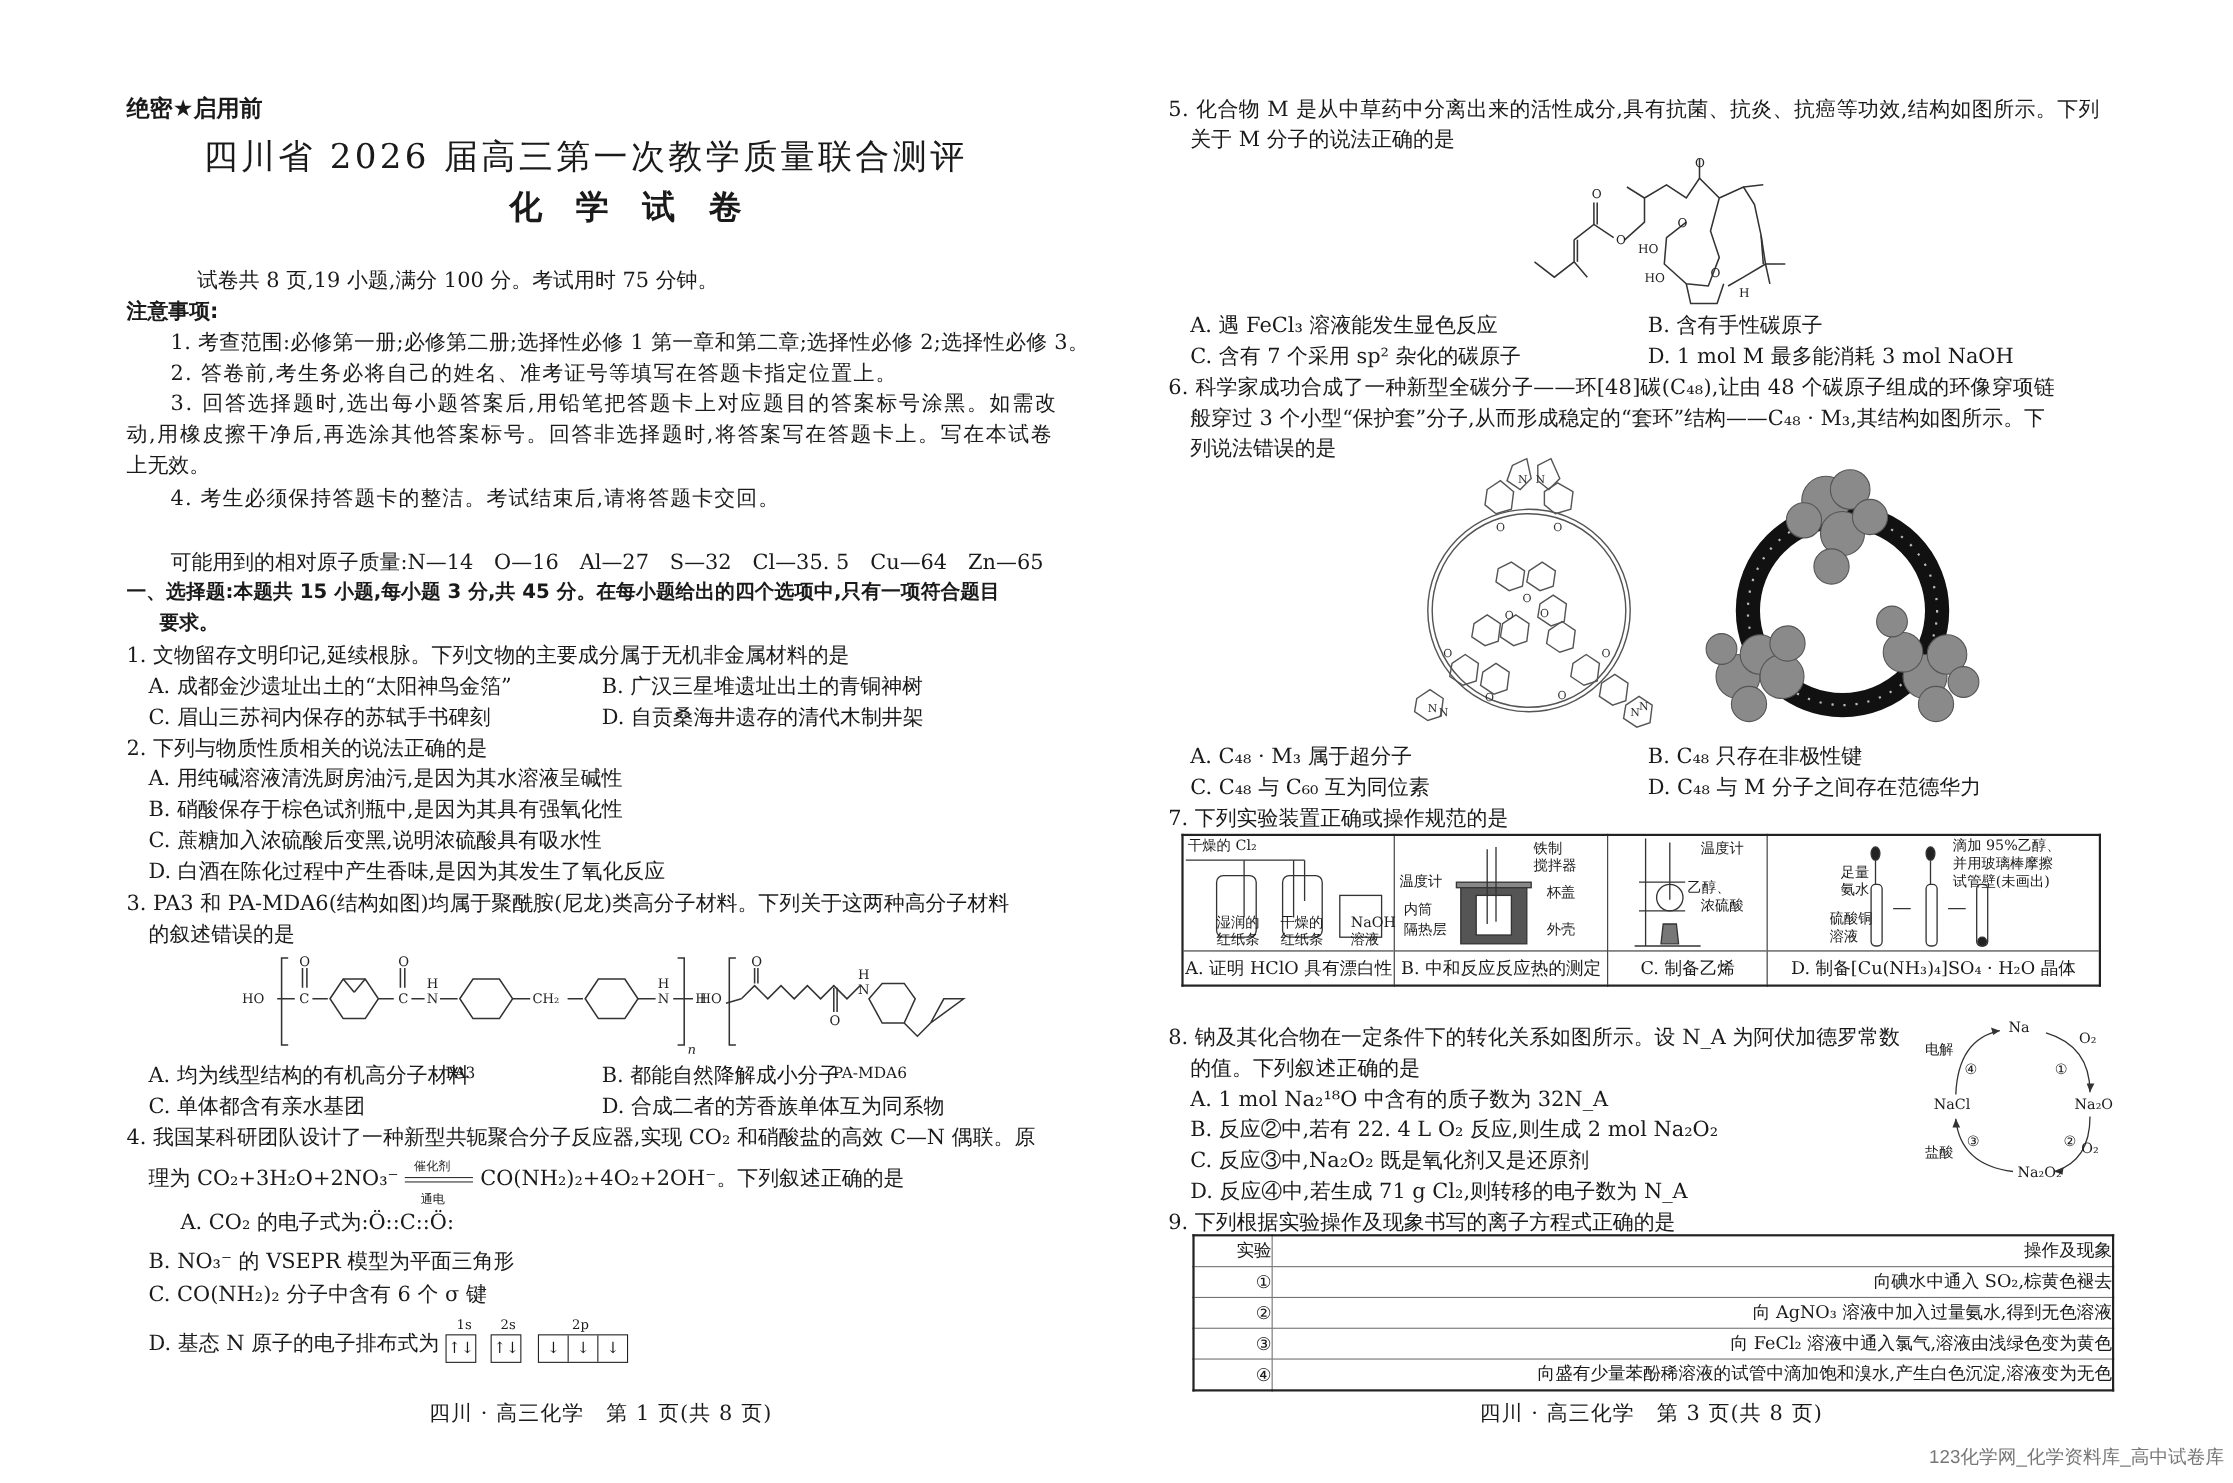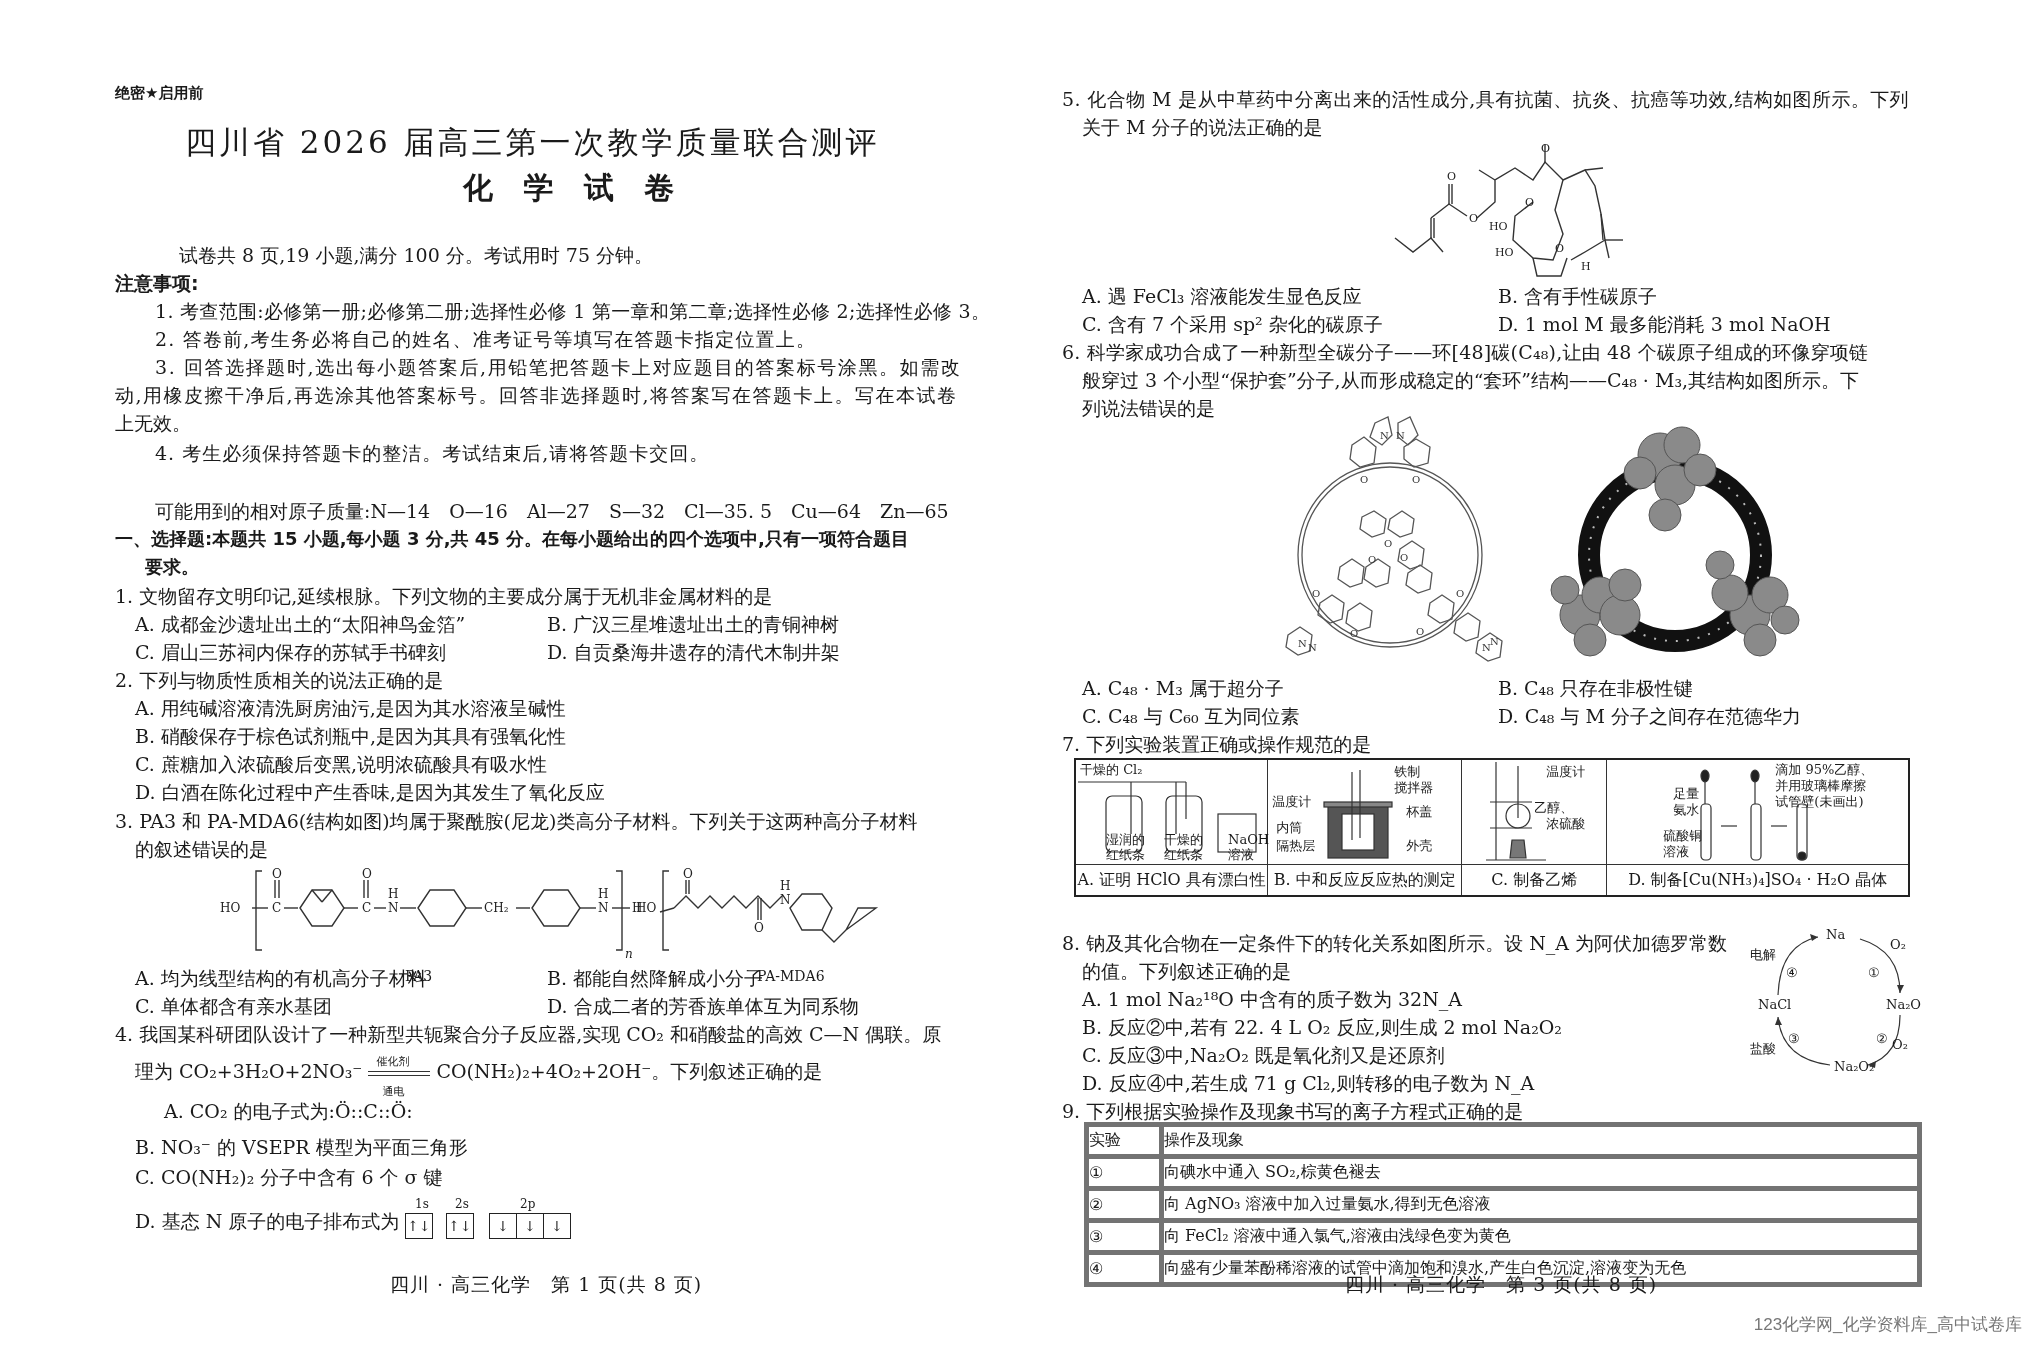--- a/index.html
+++ b/index.html
@@ -5,32 +5,32 @@
   html, body { margin:0; padding:0; }
   body { width:2030px; height:1348px; background:#fff; position:relative; overflow:hidden;
          font-family:"DejaVu Serif","Liberation Serif",serif; color:#1a1a1a; }
   .page { position:absolute; top:0; height:1348px; }
   #p1 { left:0; width:1000px; }
   #p2 { left:1000px; width:1030px; }
   .abs { position:absolute; white-space:nowrap; }
   .t { font-size:19px; line-height:26px; }
   .sans { font-family:"DejaVu Sans","Liberation Sans",sans-serif; }
   .bold { font-weight:bold; }
-  .hdr-secret { left:115px; top:84px; font-size:15px; font-weight:bold; }
+  .hdr-secret { left:115px; top:84px; font-size:21px; font-weight:bold; }
   .hdr-title { left:185px; top:122px; font-size:31px; letter-spacing:3px; }
   .hdr-sub { left:463px; top:168px; font-size:30px; font-weight:bold; letter-spacing:10px; }
   .footer { font-size:19px; letter-spacing:1px; }
   .watermark { right:8px; bottom:12px; font-size:17px; color:#777; font-family:"Liberation Sans",sans-serif; }
   .exp-table { position:absolute; border:2px solid #222; border-collapse:collapse; }
   .exp-table td { border:1px solid #333; vertical-align:bottom; padding:0; }
   .exp-caption { font-size:16px; text-align:center; height:30px; line-height:30px; white-space:nowrap; }
   .exp-fig { height:104px; position:relative; }
   .lbl { position:absolute; font-size:13px; line-height:16px; white-space:nowrap; }
   .q9 { position:absolute; border-collapse:collapse; border:2px solid #222; font-size:16px; }
-  .q9 td, .q9 th { border:5px solid #737373; height:27px; text-align:left; font-weight:normal; padding:0; }
+  .q9 td, .q9 th { border:1px solid #737373; height:27px; text-align:right; font-weight:normal; padding:0; }
   .orb { display:inline-block; border:1.5px solid #222; height:24px; vertical-align:middle; }
   .orb span { display:inline-block; width:26px; height:24px; line-height:24px; text-align:center; font-size:14px; border-right:1px solid #222; }
   .orb span:last-child { border-right:none; }
   .orb-label { position:absolute; font-size:12px; }
   svg text { font-family:"DejaVu Serif","Liberation Serif",serif; }
 </style>
 </head>
 <body>
 
 <div class="page" id="p1">

